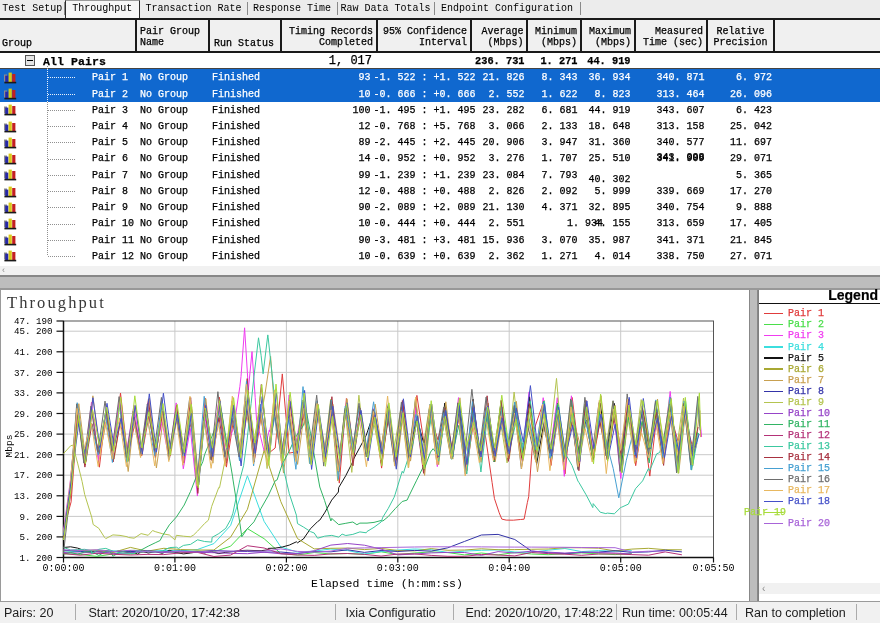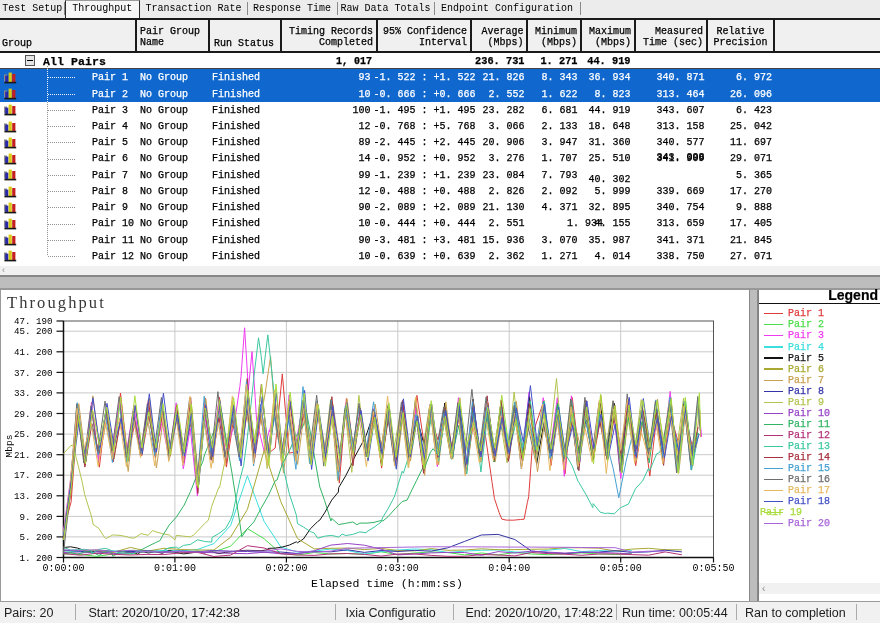--- a/index.html
+++ b/index.html
@@ -45,21 +45,21 @@
 <div class="abs mono hdr2 r" style="left:253px;width:120px;top:26px">Timing Records<br>Completed</div>
 <div class="abs mono hdr2 r" style="left:347px;width:120px;top:26px">95% Confidence<br>Interval</div>
 <div class="abs mono hdr2 r" style="left:403.5px;width:120px;top:26px">Average<br>(Mbps)</div>
 <div class="abs mono hdr2 r" style="left:457px;width:120px;top:26px">Minimum<br>(Mbps)</div>
 <div class="abs mono hdr2 r" style="left:511px;width:120px;top:26px">Maximum<br>(Mbps)</div>
 <div class="abs mono hdr2 r" style="left:583px;width:120px;top:26px">Measured<br>Time (sec)</div>
 <div class="abs mono hdr2" style="left:707px;width:67px;top:26px;text-align:center">Relative<br>Precision</div>
 <div class="abs" style="left:24.5px;top:55px;width:10.5px;height:10.5px;background:#e4e4e4;border:1px solid #555"></div>
 <div class="abs" style="left:27px;top:59.6px;width:5.5px;height:1.4px;background:#000"></div>
 <div class="abs mono" style="left:43px;top:55.5px;font-size:11.5px;font-weight:bold;letter-spacing:0.1px">All Pairs</div>
-<div class="abs mono r" style="left:252.0px;width:120px;top:56px;font-size:10px;font-weight:bold">1, 017</div>
+<div class="abs mono r" style="left:252.0px;width:120px;top:56px;font-size:12px;font-weight:normal">1, 017</div>
 <div class="abs mono r" style="left:404.5px;width:120px;top:56px;font-size:10.3px;font-weight:bold">236. 731</div>
 <div class="abs mono r" style="left:457.5px;width:120px;top:56px;font-size:10.3px;font-weight:bold">1. 271</div>
 <div class="abs mono r" style="left:510.5px;width:120px;top:56px;font-size:10.3px;font-weight:bold">44. 919</div>
 <div class="abs" style="left:0;top:67.6px;width:880px;height:1.2px;background:#444"></div>
 <div class="abs" style="left:0;top:69.3px;width:880px;height:32.5px;background:#1068cf"></div>
 <div class="abs" style="left:47px;top:66px;width:1px;height:3.299999999999997px;background-image:repeating-linear-gradient(to bottom,#909090 0 1px,transparent 1px 2px)"></div>
 <div class="abs" style="left:47px;top:69.3px;width:1px;height:32.5px;background-image:repeating-linear-gradient(to bottom,#e8f1fb 0 1px,transparent 1px 2px)"></div>
 <div class="abs" style="left:47px;top:101.8px;width:1px;height:154.2px;background-image:repeating-linear-gradient(to bottom,#909090 0 1px,transparent 1px 2px)"></div>
 <div class="abs" style="left:48px;top:77.4px;width:28px;height:1px;background-image:repeating-linear-gradient(to right,#e8f1fb 0 1px,transparent 1px 2px)"></div>
 <svg width="14" height="13" viewBox="0 0 14 13" style="position:absolute;left:3px;top:70.89999999999999px">
@@ -399,21 +399,21 @@
 <div class="abs mono" style="left:788px;top:452.0px;color:#a83240">Pair 14</div>
 <div class="abs" style="left:764px;top:467.9px;width:19px;height:1.2px;background:#46a0d2"></div>
 <div class="abs mono" style="left:788px;top:463.0px;color:#46a0d2">Pair 15</div>
 <div class="abs" style="left:764px;top:478.9px;width:19px;height:1.2px;background:#6e6e6e"></div>
 <div class="abs mono" style="left:788px;top:474.1px;color:#6e6e6e">Pair 16</div>
 <div class="abs" style="left:764px;top:490.0px;width:19px;height:1.2px;background:#e8b860"></div>
 <div class="abs mono" style="left:788px;top:485.1px;color:#e8b860">Pair 17</div>
 <div class="abs" style="left:764px;top:501.1px;width:19px;height:1.2px;background:#4450c8"></div>
 <div class="abs mono" style="left:788px;top:496.2px;color:#4450c8">Pair 18</div>
 <div class="abs" style="left:764px;top:512.1px;width:19px;height:1.2px;background:#a8dc3c"></div>
-<div class="abs mono" style="left:760px;top:507.2px;color:#a8dc3c">Pair 19</div>
+<div class="abs mono" style="left:744px;top:507.2px;color:#a8dc3c">Pair 19</div>
 <div class="abs" style="left:764px;top:523.1px;width:19px;height:1.2px;background:#a864d8"></div>
 <div class="abs mono" style="left:788px;top:518.2px;color:#a864d8">Pair 20</div>
 <div class="abs" style="left:759px;top:582.5px;width:121px;height:11.5px;background:#f1f1f1"></div>
 <div class="abs" style="left:762px;top:584px;width:8px;height:9px;color:#8a8a8a;font-size:10px;line-height:9px;font-family:'Liberation Sans',sans-serif">‹</div>
 <div class="abs" style="left:0;top:600.5px;width:880px;height:22.5px;background:#f1f1f1;border-top:1px solid #9a9a9a"></div>
 <div class="abs statxt" style="left:4px">Pairs: 20</div>
 <div class="abs statxt" style="left:88.5px">Start: 2020/10/20, 17:42:38</div>
 <div class="abs statxt" style="left:345.5px">Ixia Configuratio</div>
 <div class="abs statxt" style="left:465.5px">End: 2020/10/20, 17:48:22</div>
 <div class="abs statxt" style="left:622px">Run time: 00:05:44</div>

